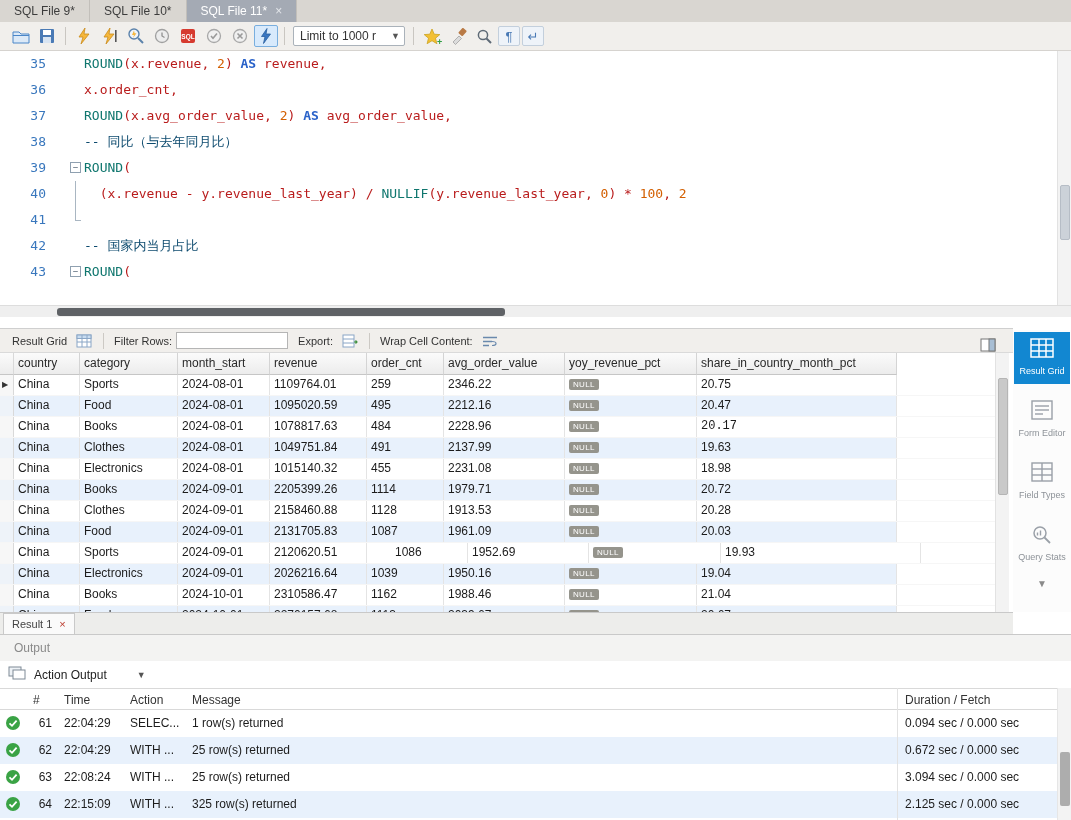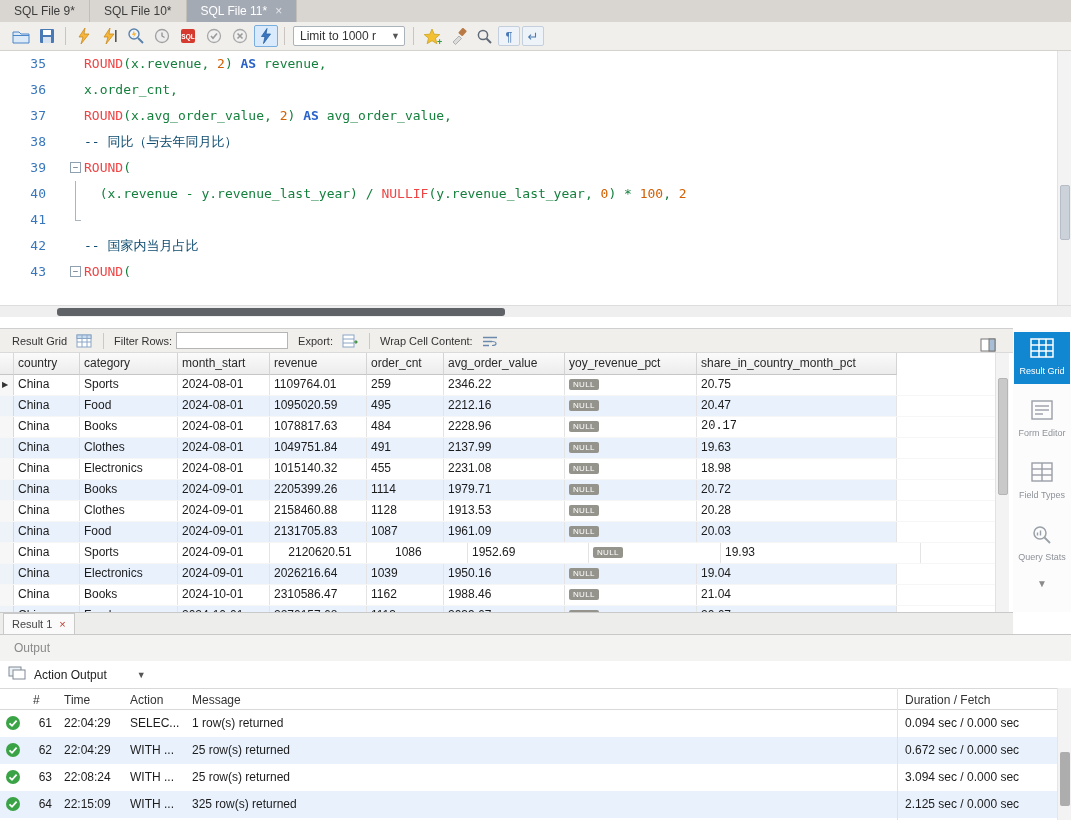--- a/index.html
+++ b/index.html
@@ -32,24 +32,24 @@
   .ed-line { display:flex; height:26px; line-height:26px; }
   .ed-ln { width:46px; text-align:right; color:#3977bd; flex:0 0 46px; }
   .ed-fold { width:38px; flex:0 0 38px; position:relative; }
   .fold-box { position:absolute; left:24px; top:7px; width:11px; height:11px; border:1px solid #8fa0b0;
     background:#fff; font-size:9px; line-height:9px; text-align:center; color:#5a6a7a; }
   .fold-vline { position:absolute; left:29px; top:0; width:1px; height:26px; background:#a9b6c2; }
   .fold-vline.half { height:14px; }
   .fold-tick { position:absolute; left:29px; top:13px; width:6px; height:1px; background:#a9b6c2; }
   .ed-code { white-space:pre; color:#3c3c3c; }
   .tk-kw { color:#2a62c9; font-weight:bold; }
-  .tk-fn { color:#ef4444; }
+  .tk-fn { color:#0f766e; }
   .tk-num { color:#d35f00; }
   .tk-com { color:#0c4a6e; }
-  .tk-pl { color:#15803d; }
+  .tk-pl { color:#b91c1c; }
   .ed-vscroll { position:absolute; right:0; top:0; width:14px; height:254px; background:#f3f3f3; border-left:1px solid #e2e2e2; }
   .ed-vthumb { position:absolute; left:2px; top:134px; width:10px; height:55px; background:#ccd2d9; border:1px solid #b6bdc6; border-radius:2px; }
   
   .hscroll { position:absolute; left:0; top:305px; width:1071px; height:12px; background:#efefef; border-top:1px solid #ddd; }
   .hthumb { position:absolute; left:57px; top:2px; width:448px; height:8px; background:#5f6266; border-radius:3px; }
   
   .rg-toolbar { position:absolute; left:0; top:328px; width:1013px; height:25px; background:#f1efec;
     border-top:1px solid #cfcfcf; border-bottom:1px solid #dadada; display:flex; align-items:center;
     font-size:11px; color:#333; padding-left:8px; }
   .rg-toolbar .lbl { margin:0 4px; white-space:nowrap; }
@@ -429,21 +429,21 @@
           <div class="g-cell" style="width: 77px;">1087</div>
           <div class="g-cell" style="width: 121px;">1961.09</div>
           <div class="g-cell" style="width: 132px;"><span class="null-badge">NULL</span></div>
           <div class="g-cell" style="width: 200px;">20.03</div>
         </div>
         <div class="g-row">
           <div class="g-cell g-gutter"></div>
           <div class="g-cell" style="width: 66px;">China</div>
           <div class="g-cell" style="width: 98px;">Sports</div>
           <div class="g-cell" style="width: 92px;">2024-09-01</div>
-          <div class="g-cell" style="width: 97px; text-align: center;">2120620.51</div>
+          <div class="g-cell" style="width: 97px;">2120620.51</div>
           <div class="g-cell" style="width: 77px; margin-left: 24px;">1086</div>
           <div class="g-cell" style="width: 121px;">1952.69</div>
           <div class="g-cell" style="width: 132px;"><span class="null-badge">NULL</span></div>
           <div class="g-cell" style="width: 200px;">19.93</div>
         </div>
         <div class="g-row alt">
           <div class="g-cell g-gutter"></div>
           <div class="g-cell" style="width: 66px;">China</div>
           <div class="g-cell" style="width: 98px;">Electronics</div>
           <div class="g-cell" style="width: 92px;">2024-09-01</div>

